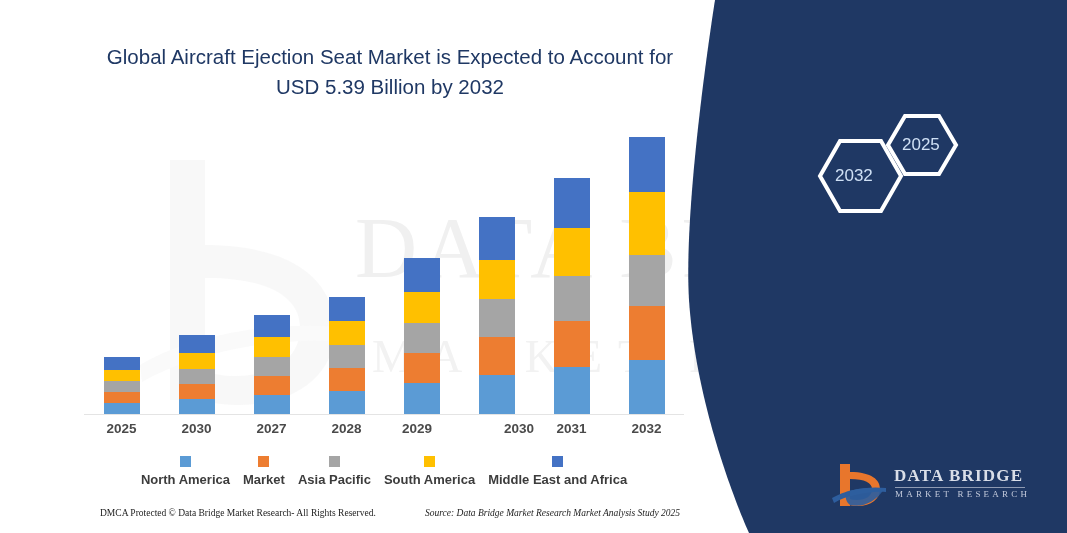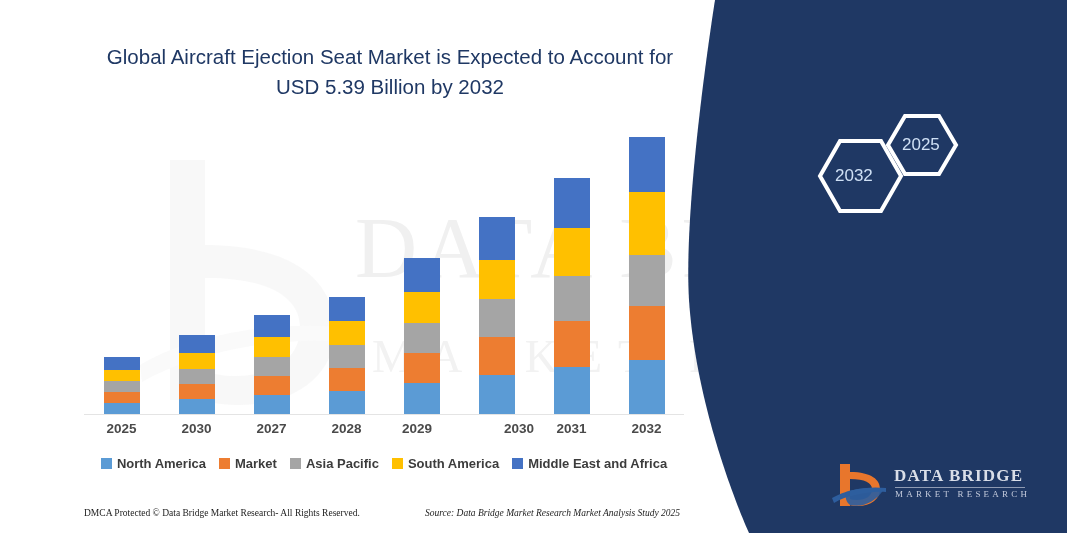--- a/index.html
+++ b/index.html
@@ -47,27 +47,27 @@
   .xlab{
     position:absolute;top:0;width:70px;text-align:center;
     font-size:13.5px;font-weight:bold;color:#4a4a4a;
   }
 
   
   .legend{
     position:absolute;left:84px;top:456px;width:600px;
     display:flex;justify-content:center;align-items:center;gap:13px;
   }
-  .leg-item{display:flex;align-items:center;gap:5px;}
+  .leg-item{display:flex;align-items:center;gap:5px;flex-direction:column;}
   .leg-sw{width:11px;height:11px;display:inline-block;}
   .leg-tx{font-size:13px;font-weight:bold;color:#3c3c3c;white-space:nowrap;}
 
   
   .footer{position:absolute;left:84px;top:508px;width:600px;height:16px;font-family:"Liberation Serif", serif;}
-  .foot-l{position:absolute;left:0;top:0;font-size:9.5px;color:#222;white-space:nowrap;}
+  .foot-l{position:absolute;left:16px;top:0;font-size:9.5px;color:#222;white-space:nowrap;}
   .foot-r{position:absolute;left:341px;top:0;font-size:9.5px;color:#222;white-space:nowrap;font-style:italic;}
 
   
   .panel{position:absolute;right:0;top:0;width:380px;height:533px;overflow:hidden;}
   .panel svg{position:absolute;left:0;top:0;}
   .panel-title{
     position:absolute;left:28px;top:30px;width:330px;
     text-align:right;color:#ffffff;font-size:17px;line-height:25px;
   }
   .hexes{position:absolute;left:100px;top:108px;width:240px;height:110px;}

